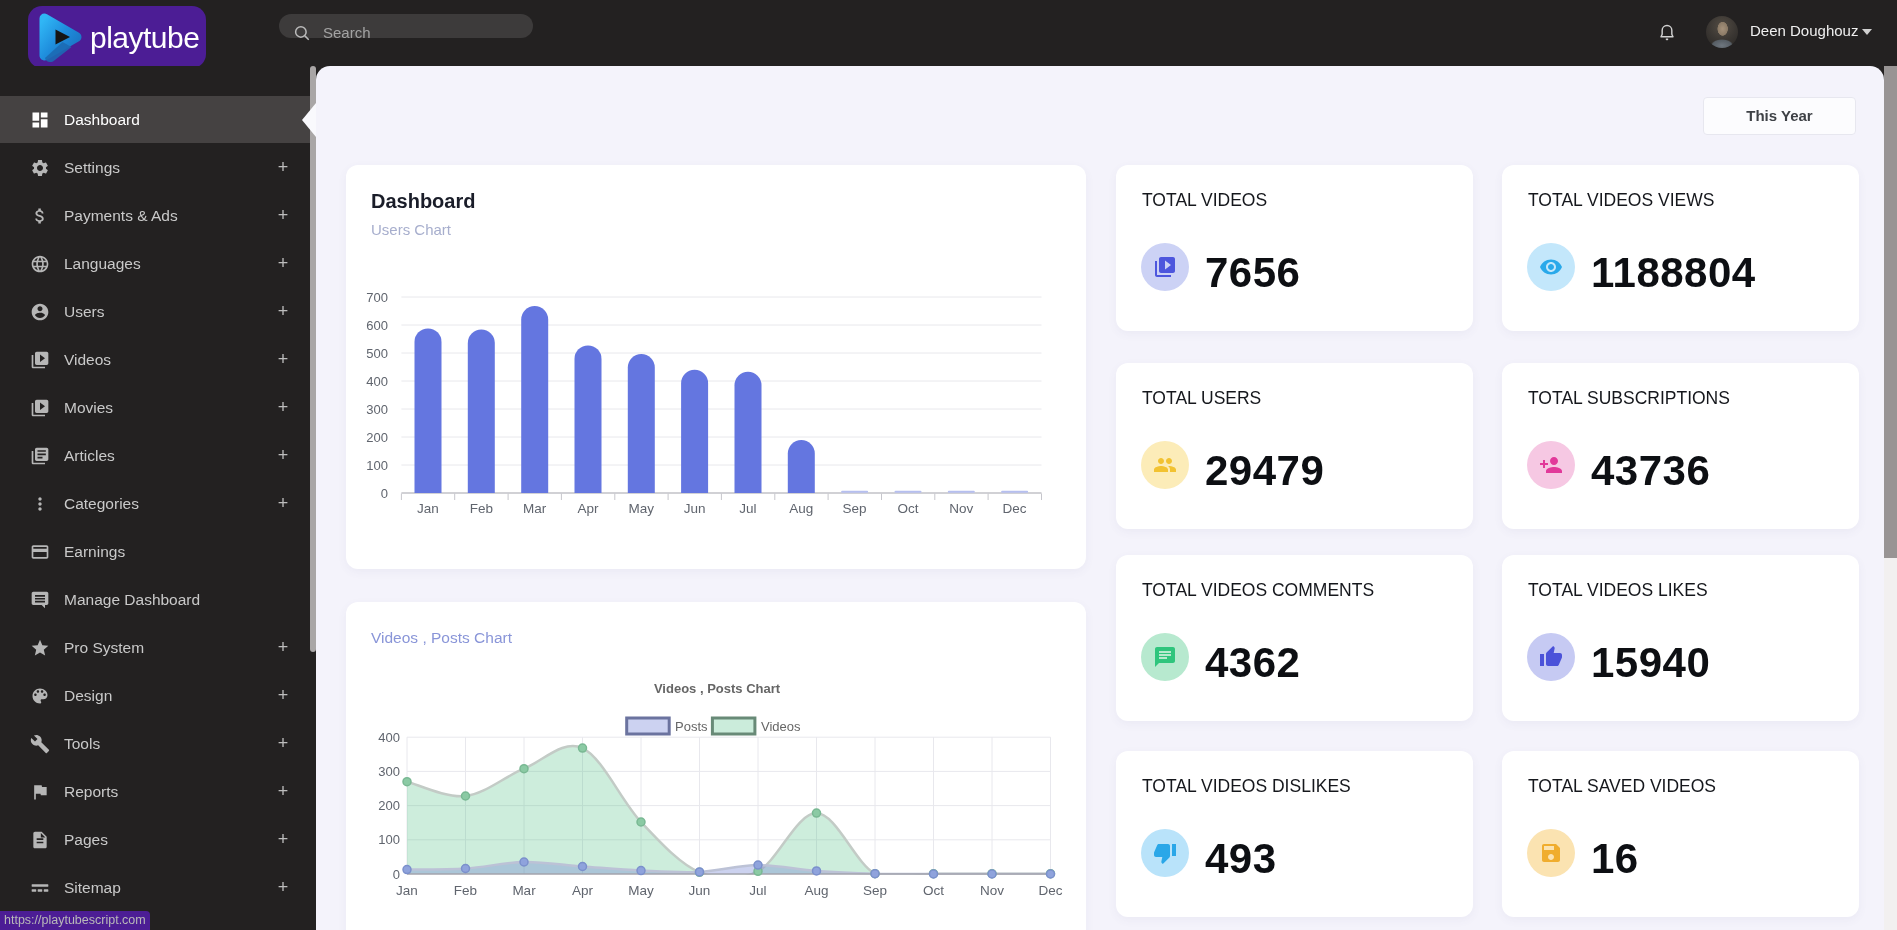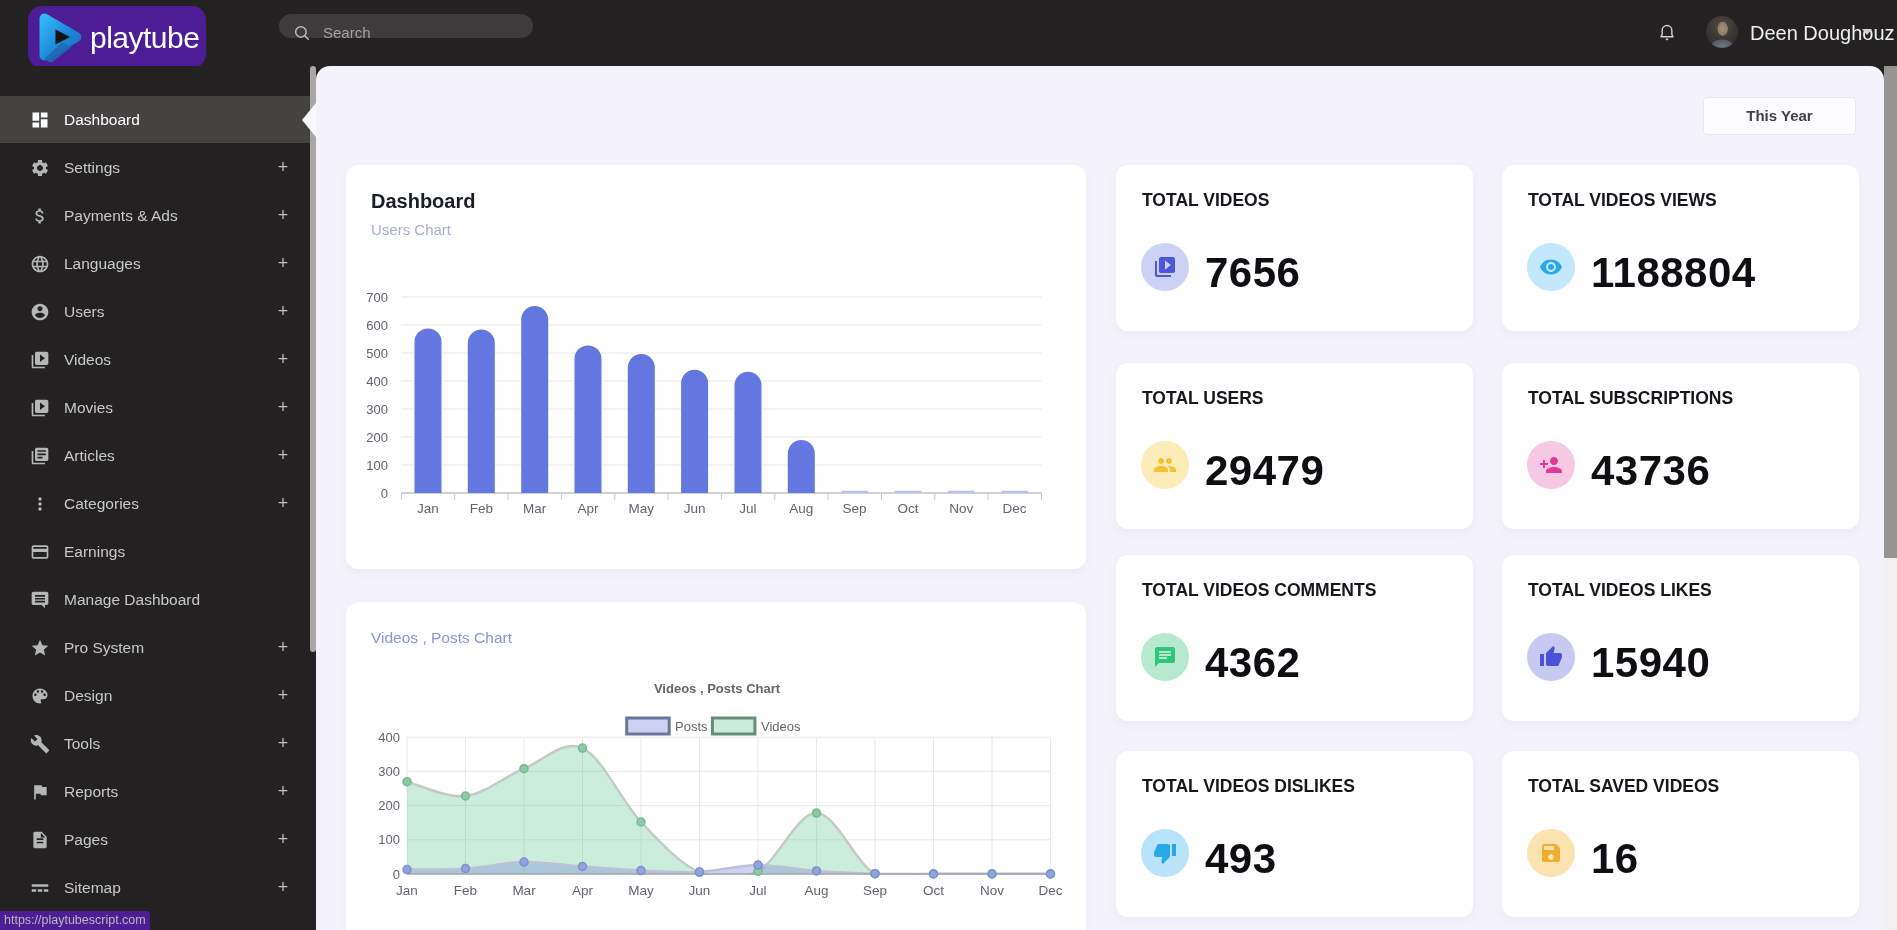--- a/index.html
+++ b/index.html
@@ -3,21 +3,21 @@
 <meta charset="utf-8">
 <style>
 *{margin:0;padding:0;box-sizing:border-box}
 html,body{width:1897px;height:930px;overflow:hidden;background:#232121;font-family:"Liberation Sans",sans-serif}
 #topbar{position:absolute;left:0;top:0;width:1897px;height:66px;background:#232121}
 #logo{position:absolute;left:28px;top:6px;width:178px;height:62px;border-radius:14px;background:#4c1d95}
 
 #logo .lt{position:absolute;left:62px;top:15px;font-size:30px;color:#fff;font-weight:400;letter-spacing:-0.5px}
 #search{position:absolute;left:279px;top:14px;width:254px;height:24px;border-radius:19px;background:#3d3b3b}
 #search .ph{position:absolute;left:44px;top:10px;font-size:15px;color:#a3a3a3}
-#uname{position:absolute;left:1750px;top:22px;font-size:20px;color:#efefef}
+#uname{position:absolute;left:1750px;top:22px;font-size:15px;color:#efefef}
 #caret{position:absolute;left:1862px;top:29px;width:0;height:0;border-left:5px solid transparent;border-right:5px solid transparent;border-top:6px solid #d0d0d0}
 #avatar{position:absolute;left:1706px;top:16px;width:32px;height:32px;border-radius:50%;background:radial-gradient(ellipse 9px 12px at 52% 40%,#a6927b 0%,#8b7a66 55%,rgba(40,38,36,0) 60%),radial-gradient(ellipse 16px 9px at 50% 92%,#6e767e 0%,#565d64 60%,rgba(40,38,36,0) 70%),radial-gradient(circle at 50% 32%,#544d44 0%,#3b3733 50%,#272523 100%)}
 
 #side{position:absolute;left:0;top:66px;width:316px;height:864px;background:#232121}
 .mitem{position:absolute;left:0;width:327px;height:48px;color:#c9c9c9;font-size:15.5px}
 .mitem .mic{position:absolute;left:30px;top:14px;width:20px;height:20px;color:#b6b6b6}
 .mitem .mtx{position:absolute;left:64px;top:15px}
 .mitem .mpl{position:absolute;left:274px;top:13px;width:18px;text-align:center;font-size:18px;color:#bdbdbd;font-weight:400}
 #active{position:absolute;left:0;top:96px;width:316px;height:47px;background:#454242}
 #active .mic{color:#fff}
@@ -28,21 +28,21 @@
 
 #content{position:absolute;left:316px;top:66px;width:1568px;height:864px;background:#f4f3fb;border-radius:14px 14px 0 0;overflow:hidden}
 h1.welcome{position:absolute;left:31px;top:26px;font-size:24px;font-weight:bold;color:#17191e;letter-spacing:-0.2px}
 #thisyear{position:absolute;left:1387px;top:31px;width:153px;height:38px;background:#fcfcfe;border:1px solid #e7e7ef;border-radius:4px;font-size:15px;font-weight:bold;color:#3e4146;text-align:center;line-height:36px}
 .card{position:absolute;background:#fff;border-radius:12px;box-shadow:0 3px 10px rgba(80,80,140,0.06)}
 #c1{left:30px;top:99px;width:740px;height:404px}
 #c2{left:30px;top:536px;width:740px;height:400px}
 .ct1{position:absolute;left:25px;top:25px;font-size:20px;font-weight:bold;color:#1a1d29}
 .ct2{position:absolute;left:25px;top:56px;font-size:15px;color:#a7aecd}
 .statcard{position:absolute;width:357px;height:166px;background:#fff;border-radius:12px;box-shadow:0 3px 10px rgba(80,80,140,0.06)}
-.sctitle{position:absolute;left:26px;top:25px;font-size:17.5px;font-weight:bold;color:#15171c;letter-spacing:0px}
+.sctitle{position:absolute;left:26px;top:25px;font-size:17.5px;font-weight:normal;color:#15171c;letter-spacing:0px}
 .scicon{position:absolute;left:25px;top:78px;width:48px;height:48px;border-radius:50%}
 .scicon svg{position:absolute;left:12px;top:12px}
 .scnum{position:absolute;left:89px;top:84px;font-size:42px;font-weight:bold;color:#0d0f13;letter-spacing:0.5px}
 
 #rsb-track{position:absolute;left:1884px;top:66px;width:13px;height:864px;background:#f2f0f0}
 #rsb-thumb{position:absolute;left:1884px;top:66px;width:13px;height:492px;background:#989494}
 </style>
 </head>
 <body>
 <div id="topbar"></div>

